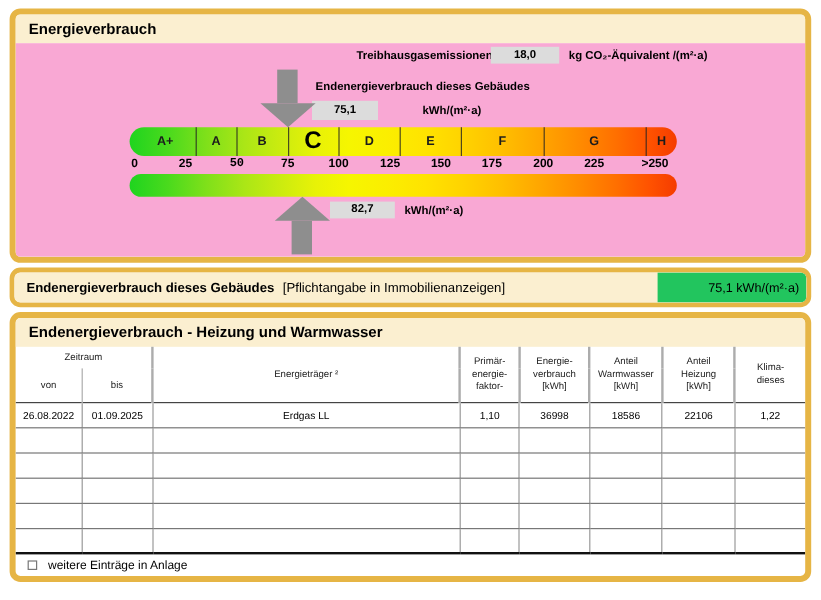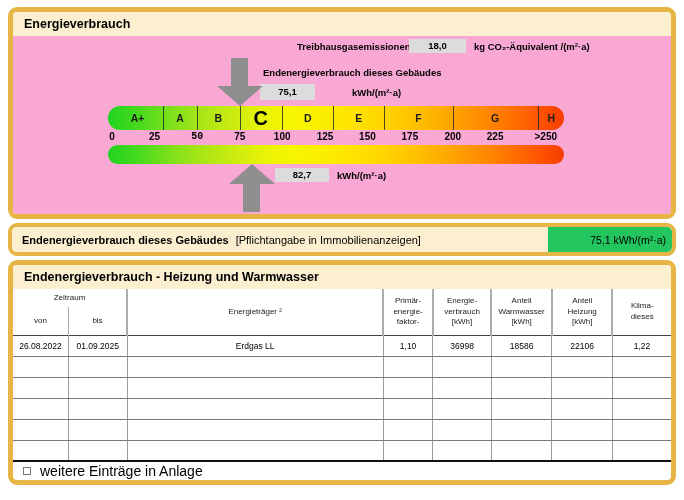--- a/index.html
+++ b/index.html
@@ -67,21 +67,21 @@
   th.thin-right { border-right: 1px solid #ACACAC; }
   tr.hrow1 th { height: 18px; }
   tr.hrow2 th { height: 28px; }
   thead { border-bottom: 1px solid #444; }
   tbody td { height: 21px; font-size: 8.5px; text-align: center;
              border-right: 1.5px solid #9A9A9A; border-bottom: 1px solid #777;
              overflow: hidden; white-space: nowrap; }
   tbody td:last-child { border-right: none; }
   tbody tr:last-child td { border-bottom: 2.5px solid #111; }
 
-  .p3-footer { height: 18px; display: flex; align-items: center; padding-left: 10px; font-size: 14px; }
+  .p3-footer { height: 18px; display: flex; align-items: center; padding-left: 10px; font-size: 10px; }
   .checkbox { width: 8px; height: 8px; border: 1px solid #777; background: #fff; margin-right: 9px; display: inline-block; }
 </style>
 </head>
 <body>
 
 <div class="page">
 
   <div class="panel">
     <div class="band">
       <span>Energieverbrauch</span>

